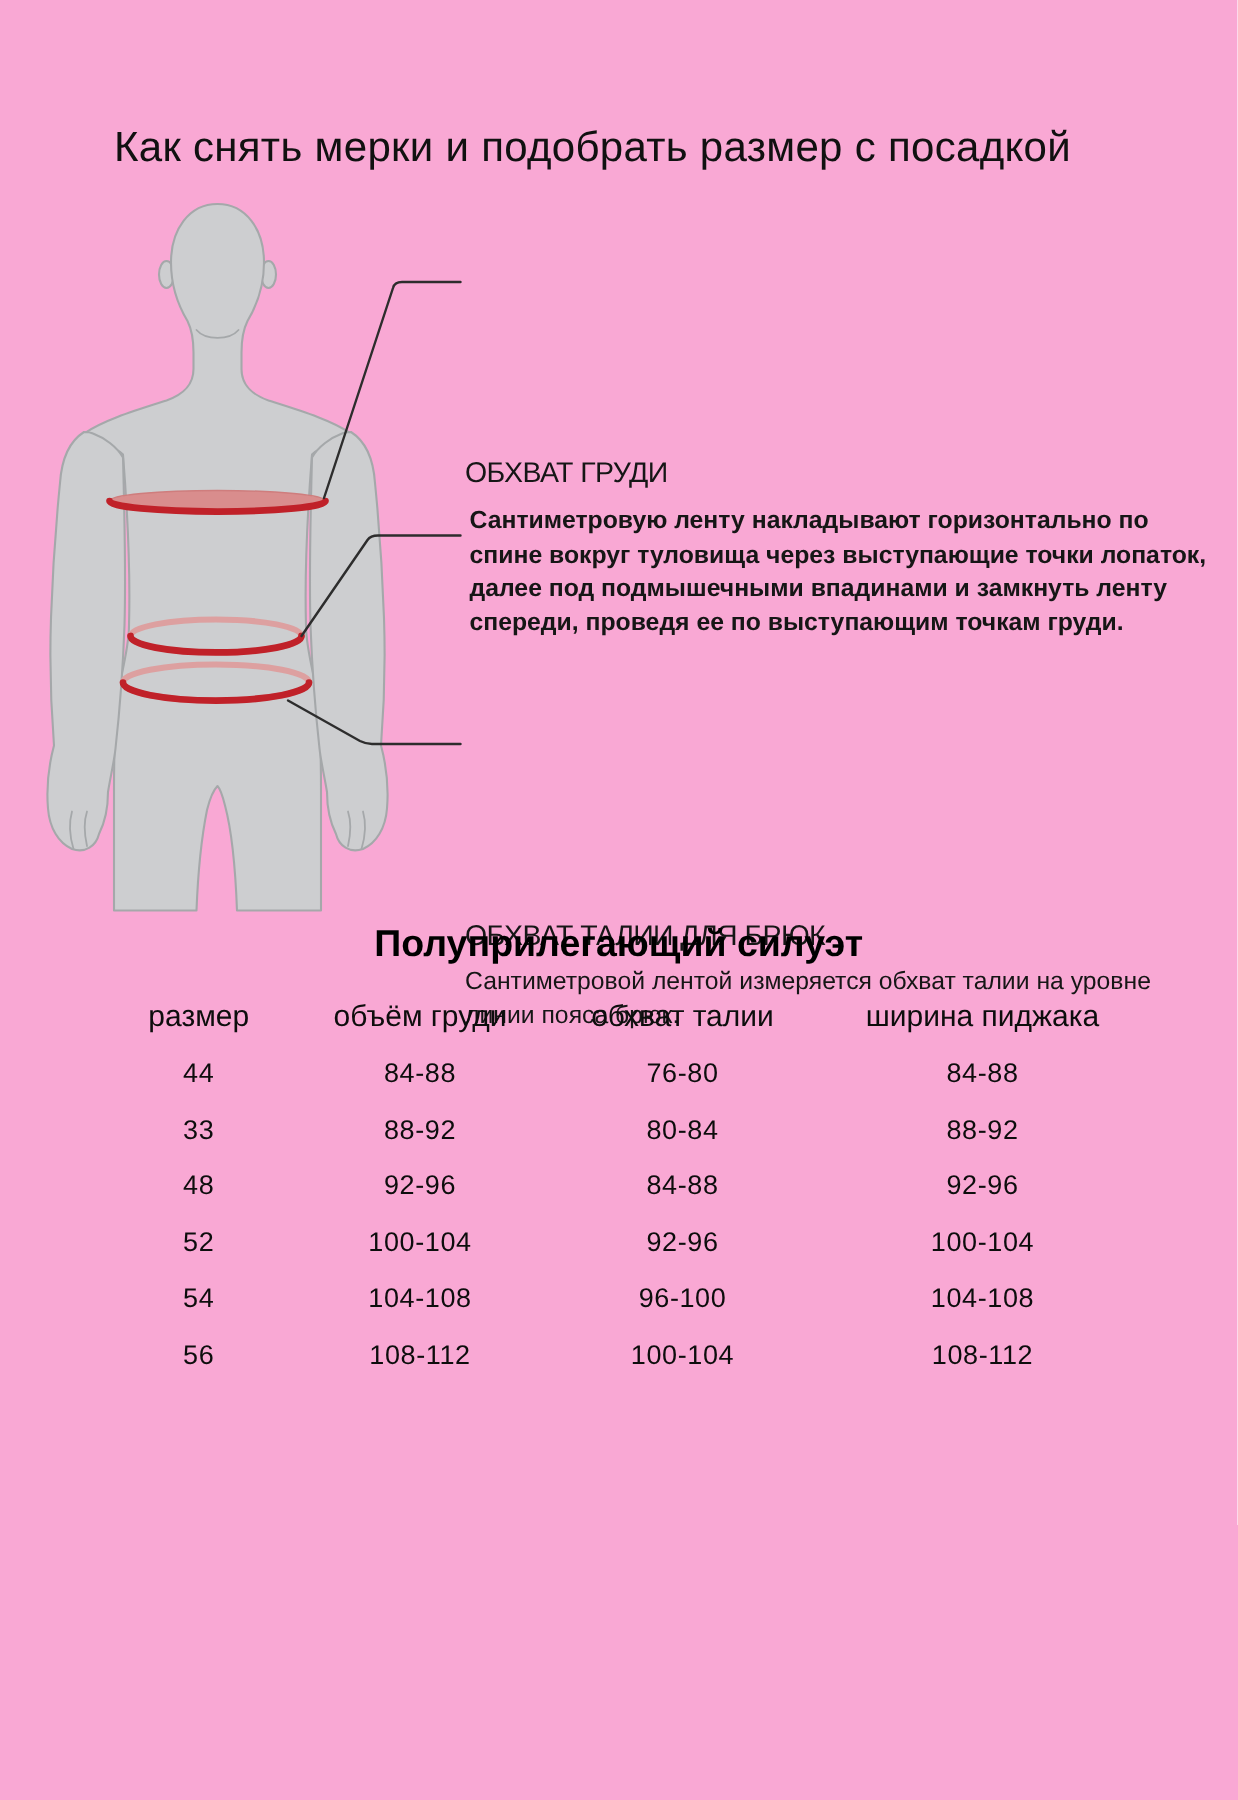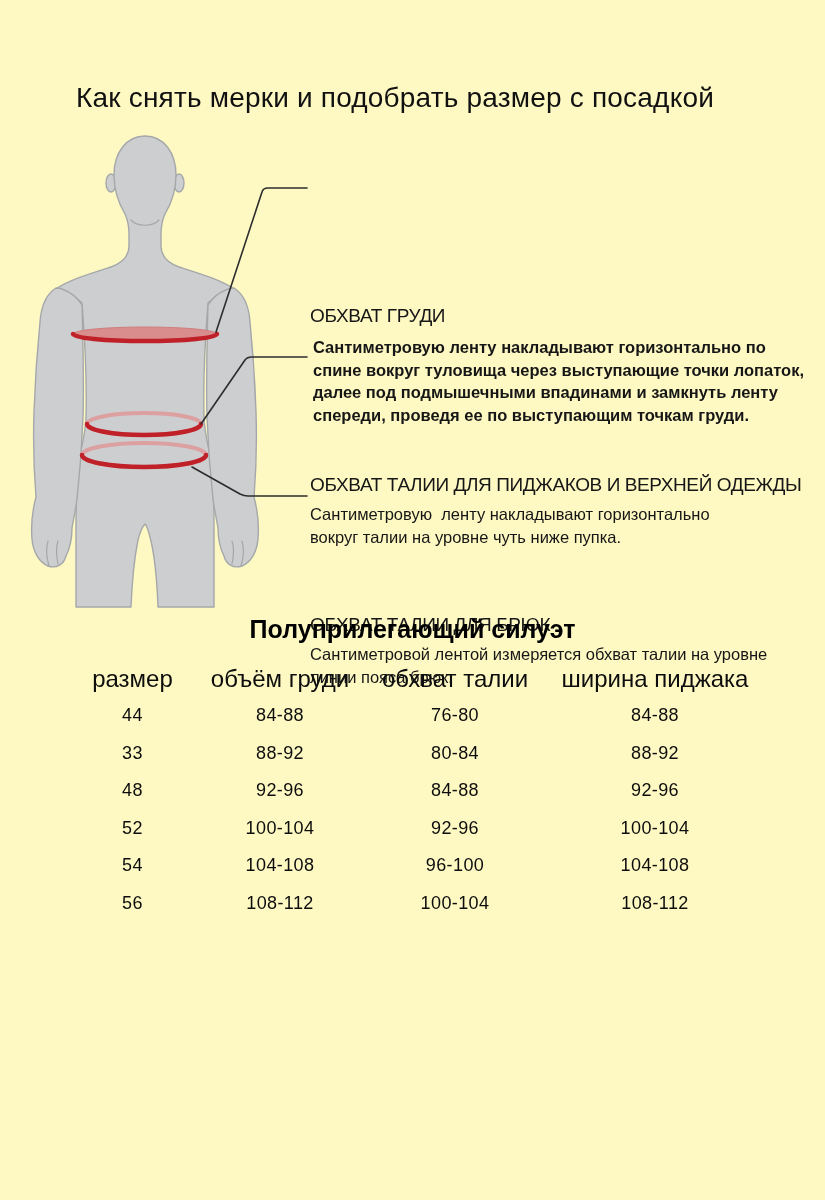--- a/index.html
+++ b/index.html
@@ -4,21 +4,21 @@
 <style>
   * { margin: 0; padding: 0; box-sizing: border-box; }
   html, body { background: #ffffff; }
   body { font-family: "Liberation Sans", "DejaVu Sans", sans-serif; color: #1c1c1c; }
 
   .page {
     position: relative;
     width: 825px;
     height: 1200px;
     margin: 0 auto;
-    background: #fef9c3;
+    background: #f9a8d4;
     overflow: hidden;
   }
 
   .page-title {
     position: absolute;
     top: 82px;
     left: 0;
     width: 790px;
     text-align: center;
     font-size: 28px;
@@ -75,21 +75,21 @@
   .size-table td, .size-table th {
     font-size: 18px;
     font-weight: 400;
     letter-spacing: 0.4px;
     text-align: center;
     vertical-align: middle;
     height: 37px;
     padding: 0;
     color: #0d0d0d;
   }
-  .size-table thead th { font-size: 24px; letter-spacing: 0; }
+  .size-table thead th { font-size: 20px; letter-spacing: 0; }
   .size-table tbody td { height: 37.5px; }
 </style>
 </head>
 <body>
 
 <div class="page">
 
   <h1 class="page-title">Как снять мерки и подобрать размер с посадкой</h1>
 
   <div class="illustration">
@@ -197,25 +197,20 @@
     </svg>
 
     <div class="measure-label" id="label-chest">
       <div class="measure-heading">ОБХВАТ ГРУДИ</div>
       <div class="measure-desc">Сантиметровую ленту накладывают горизонтально по
 спине вокруг туловища через выступающие точки лопаток,
 далее под подмышечными впадинами и замкнуть ленту
 спереди, проведя ее по выступающим точкам груди.</div>
     </div>
 
-    <div class="measure-label" id="label-waist-upper">
-      <div class="measure-heading">ОБХВАТ ТАЛИИ ДЛЯ ПИДЖАКОВ И ВЕРХНЕЙ ОДЕЖДЫ</div>
-      <div class="measure-desc">Сантиметровую&nbsp; ленту накладывают горизонтально
-вокруг талии на уровне чуть ниже пупка.</div>
-    </div>
 
     <div class="measure-label" id="label-waist-lower">
       <div class="measure-heading">ОБХВАТ ТАЛИИ ДЛЯ БРЮК</div>
       <div class="measure-desc">Сантиметровой лентой измеряется обхват талии на уровне
 линии пояса брюк.</div>
     </div>
 
   </div>
 
   <h2 class="table-title">Полуприлегающий силуэт</h2>

